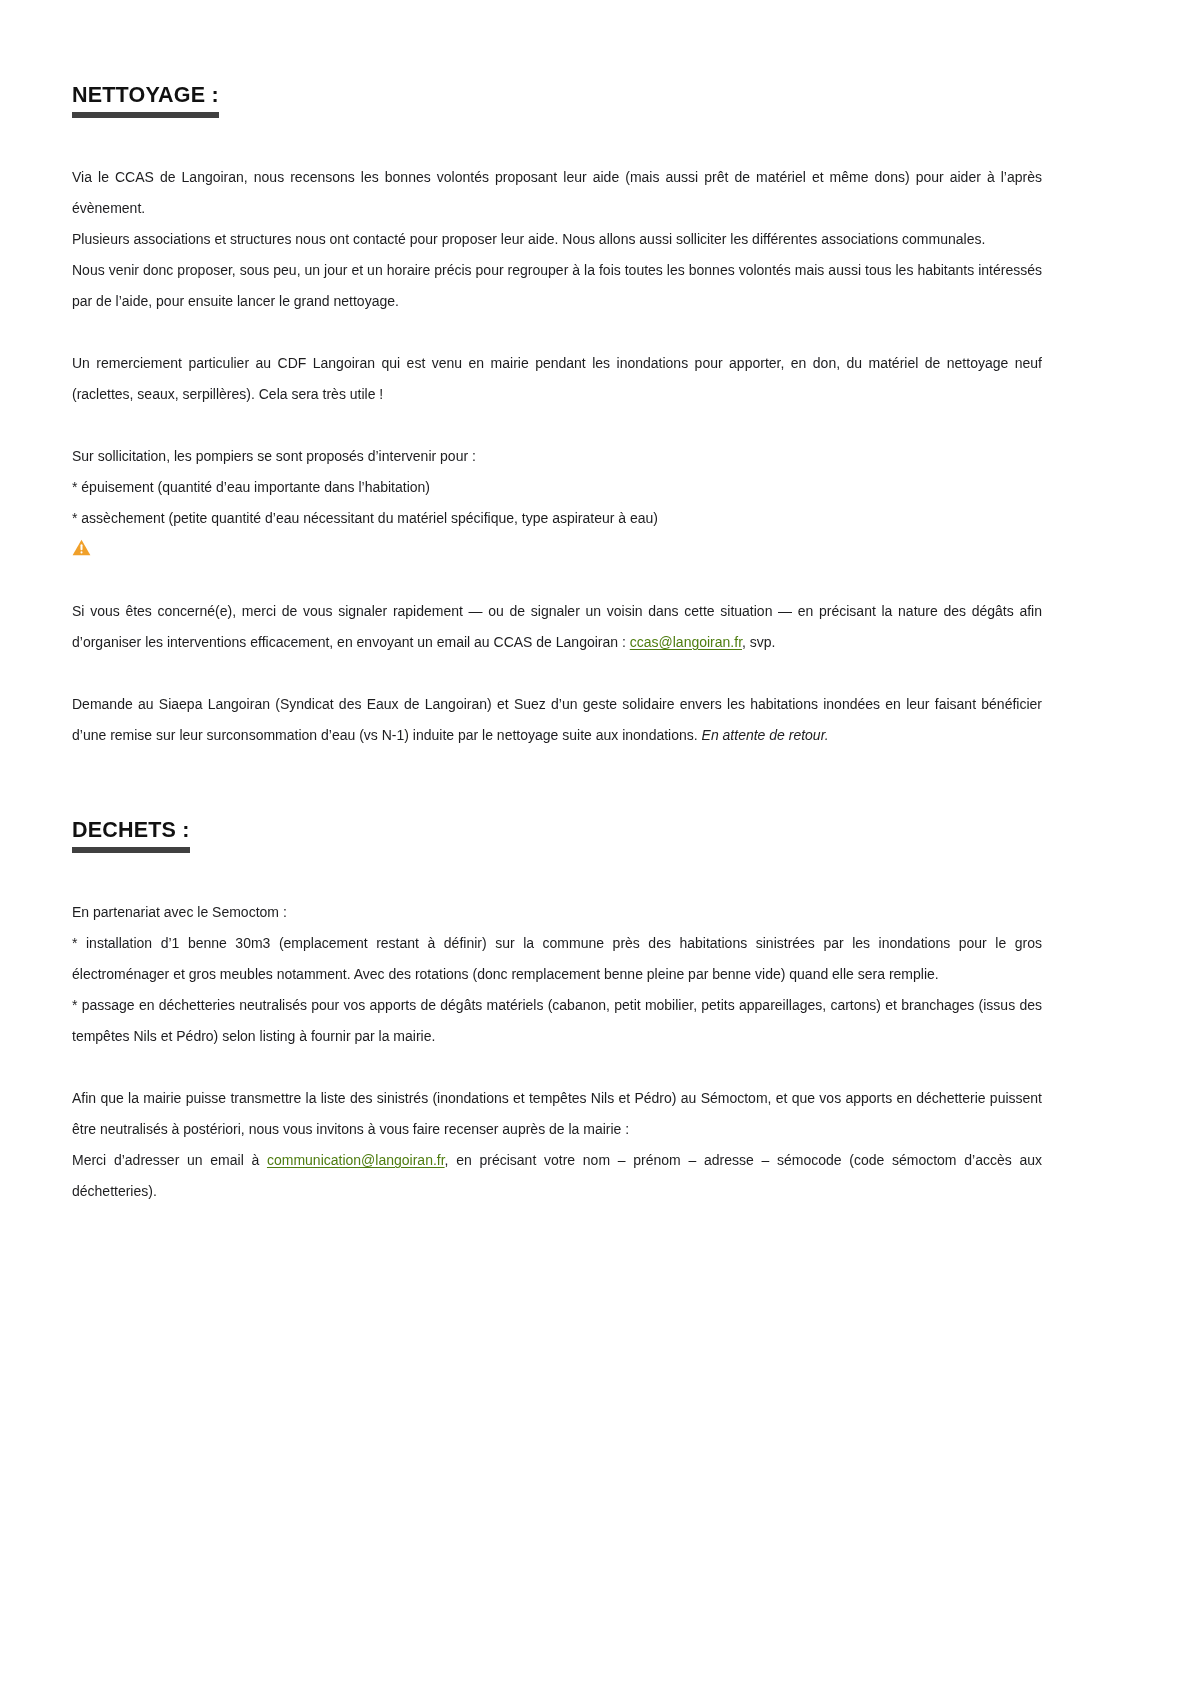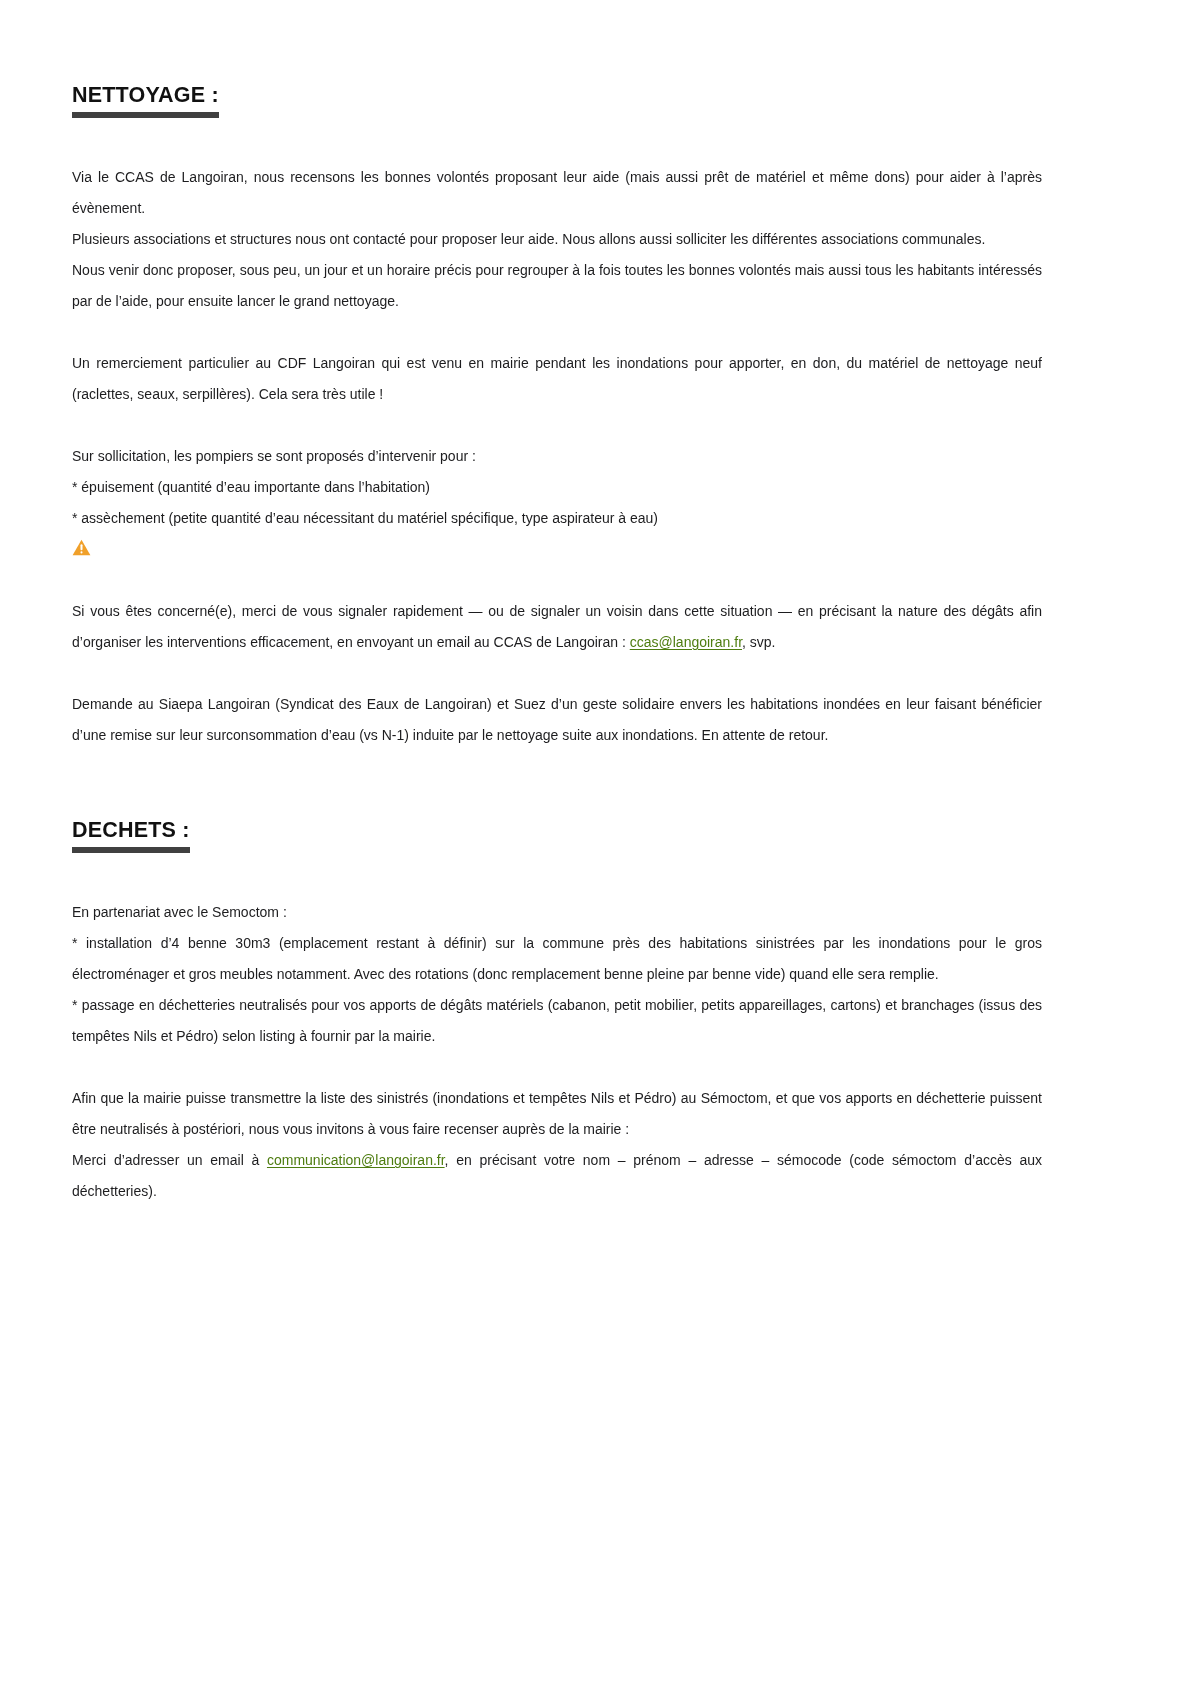--- a/index.html
+++ b/index.html
@@ -62,21 +62,21 @@
   .gap-md { height: 31px; }
   .gap-xl { height: 60px; }
   .gap-heading { height: 44px; }
 
   a.maillink {
     color: #4d7c0f;
     text-decoration-thickness: 1px;
     text-underline-offset: 2px;
     margin-top: 16px;
   }
-  .italic { }
+  .italic { font-style: italic; }
 
   .warn-line {
     display: block;
   }
   .warn-icon {
     display: inline-block;
     vertical-align: -2px;
     width: 19px;
     height: 17px;
     margin-right: 5px;
@@ -136,21 +136,21 @@
     <div class="gap-xl"></div>
 
     <div class="heading-wrap heading-dechets">
       <h2 class="section-heading">DECHETS :</h2>
     </div>
 
     <div class="gap-heading"></div>
 
     <div class="block">
       <p class="para left">En partenariat avec le Semoctom :</p>
-      <p class="para">* installation d’4 benne 30m3 (emplacement restant à définir) sur la commune près des habitations sinistrées par les inondations pour le gros électroménager et gros meubles notamment. Avec des rotations (donc remplacement benne pleine par benne vide) quand elle sera remplie.</p>
+      <p class="para">* installation d’1 benne 30m3 (emplacement restant à définir) sur la commune près des habitations sinistrées par les inondations pour le gros électroménager et gros meubles notamment. Avec des rotations (donc remplacement benne pleine par benne vide) quand elle sera remplie.</p>
       <p class="para">* passage en déchetteries neutralisés pour vos apports de dégâts matériels (cabanon, petit mobilier, petits appareillages, cartons) et branchages (issus des tempêtes Nils et Pédro) selon listing à fournir par la mairie.</p>
     </div>
 
     <div class="gap-md"></div>
 
     <div class="block">
       <p class="para">Afin que la mairie puisse transmettre la liste des sinistrés (inondations et tempêtes Nils et Pédro) au Sémoctom, et que vos apports en déchetterie puissent être neutralisés à postériori, nous vous invitons à vous faire recenser auprès de la mairie :</p>
       <p class="para"><span>Merci d’adresser un email à </span><a class="maillink" href="#">communication@langoiran.fr</a><span>,  en précisant votre nom – prénom – adresse – sémocode (code sémoctom d’accès aux déchetteries).</span></p>
     </div>
 

